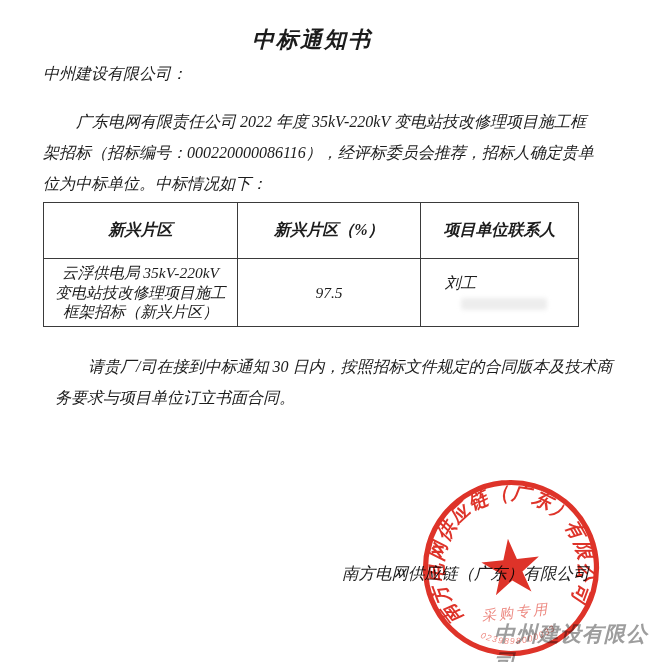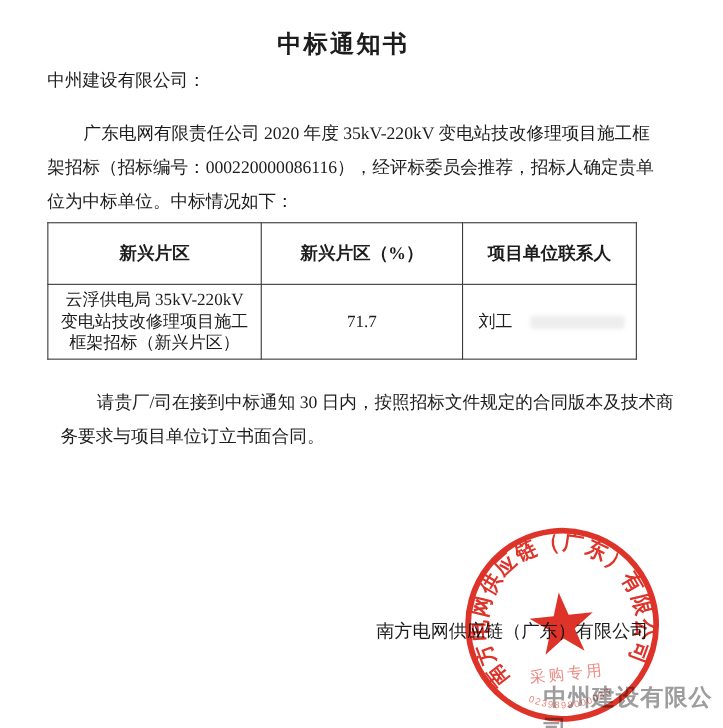--- a/index.html
+++ b/index.html
@@ -1,18 +1,18 @@
 <!DOCTYPE html>
 <html><head>
 <meta charset="utf-8">
 <style>
   html,body{margin:0;padding:0;background:#ffffff;}
   .page{
     position:relative;width:657px;height:662px;background:#ffffff;overflow:hidden;
-    font-family:"Liberation Serif","DejaVu Serif",serif;color:#1c1c1c;
+    font-family:"Liberation Serif","DejaVu Serif",serif;color:#1c1c1c;font-style:italic;
   }
   .doc-title{
     position:absolute;top:25px;left:0;width:624px;text-align:center;
     font-size:22px;font-weight:bold;letter-spacing:2px;margin:0;
   }
   .greeting{position:absolute;top:64px;left:43px;font-size:16px;line-height:20px;}
   .para{
     position:absolute;left:43px;width:600px;font-size:16px;line-height:31px;
     white-space:pre-line;text-indent:33px;text-align:left;
   }
@@ -20,21 +20,21 @@
   .para2{top:351px;margin-left:12px;}
   table.award{
     position:absolute;top:202px;left:43px;width:535px;
     border-collapse:collapse;table-layout:fixed;
   }
   table.award th,table.award td{border:1.6px solid #3a3a3a;}
   table.award th{height:55px;font-size:16px;font-weight:bold;text-align:center;padding:0;}
   table.award td{height:63px;font-size:15.5px;vertical-align:middle;}
   td.cell-project{text-align:center;line-height:19.5px;white-space:pre-line;padding:2px 5px;}
   td.cell-rate{text-align:center;}
-  td.cell-contact{text-align:left;padding-left:14px;position:relative;}
+  td.cell-contact{text-align:left;padding-left:24px;position:relative;}
   .redacted{
     display:inline-block;width:86px;height:12px;margin-left:16px;vertical-align:middle;
     background:rgba(185,185,185,0.25);filter:blur(2px);border-radius:3px;
   }
   .sig-company{position:absolute;left:342px;top:563px;font-size:16.5px;}
   .sig-date{position:absolute;left:458px;top:591px;font-size:16.5px;}
   .watermark{
     position:absolute;left:494px;top:620px;font-size:21px;font-weight:bold;
     color:#9d9d9d;font-family:"Liberation Sans","DejaVu Sans",sans-serif;letter-spacing:1px;
   }
@@ -53,21 +53,21 @@
 </style>
 </head>
 <body>
 
 <div class="page">
 
   <h1 class="doc-title">中标通知书</h1>
 
   <div class="greeting">中州建设有限公司：</div>
 
-  <div class="para para1">广东电网有限责任公司 2020 年度 35kV-220kV 变电站技改修理项目施工框
+  <div class="para para1">广东电网有限责任公司 2022 年度 35kV-220kV 变电站技改修理项目施工框
 架招标（招标编号：000220000086116），经评标委员会推荐，招标人确定贵单
 位为中标单位。中标情况如下：</div>
 
   <table class="award">
     <colgroup>
       <col style="width:194px">
       <col style="width:183px">
       <col style="width:158px">
     </colgroup>
     <thead>
@@ -75,21 +75,21 @@
         <th>新兴片区</th>
         <th>新兴片区（%）</th>
         <th>项目单位联系人</th>
       </tr>
     </thead>
     <tbody>
       <tr>
         <td class="cell-project">云浮供电局 35kV-220kV
 变电站技改修理项目施工
 框架招标（新兴片区）</td>
-        <td class="cell-rate">71.7</td>
+        <td class="cell-rate">97.5</td>
         <td class="cell-contact"><span>刘工</span><span class="redacted"></span></td>
       </tr>
     </tbody>
   </table>
 
   <div class="para para2">请贵厂/司在接到中标通知 30 日内，按照招标文件规定的合同版本及技术商
 务要求与项目单位订立书面合同。</div>
 
   <div class="sig-company">南方电网供应链（广东）有限公司</div>
 

